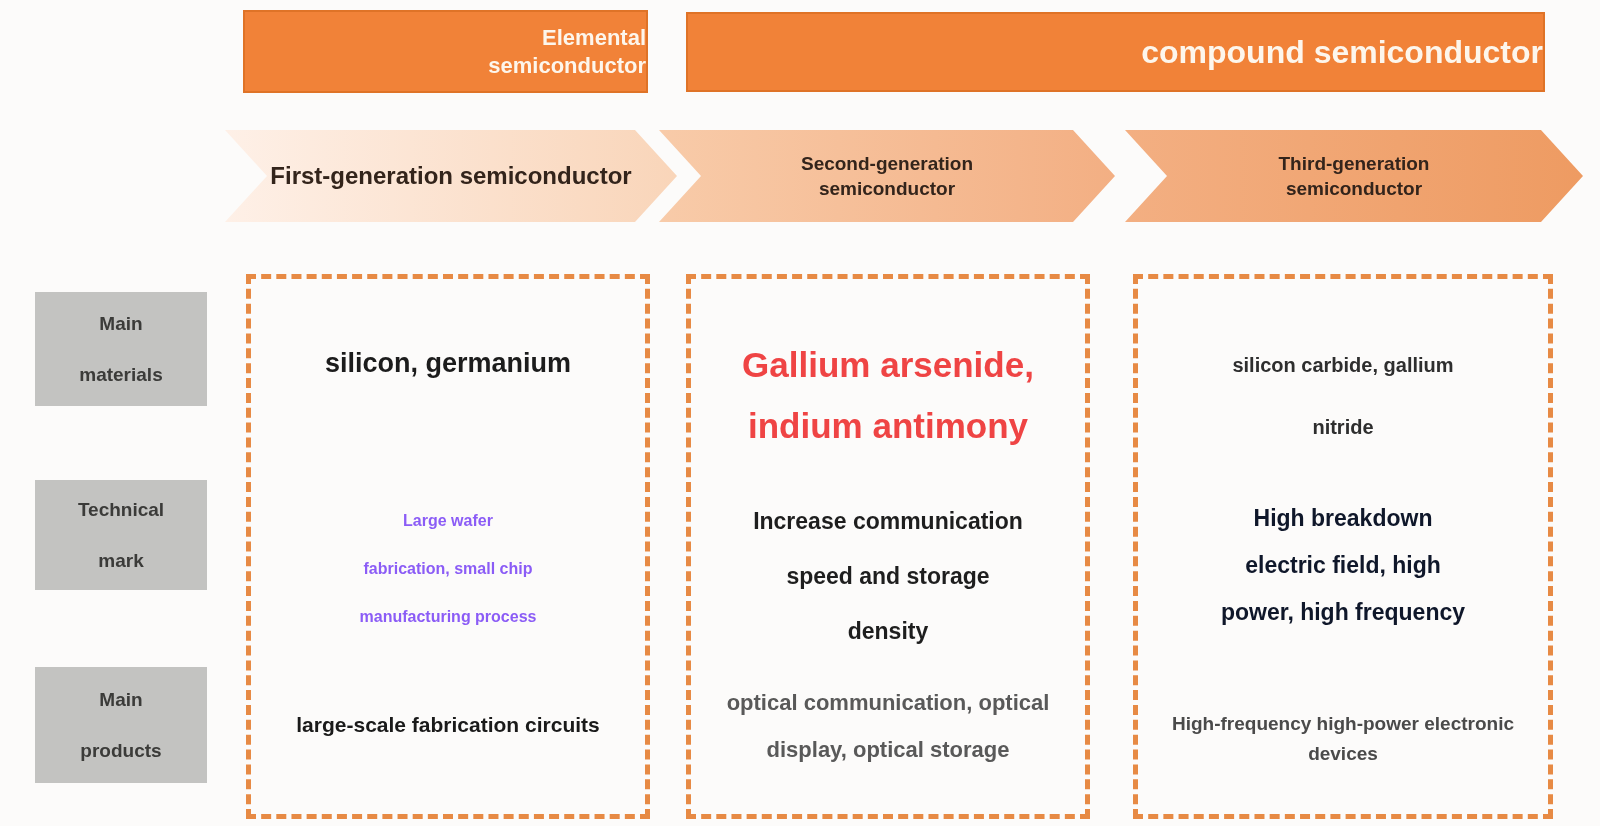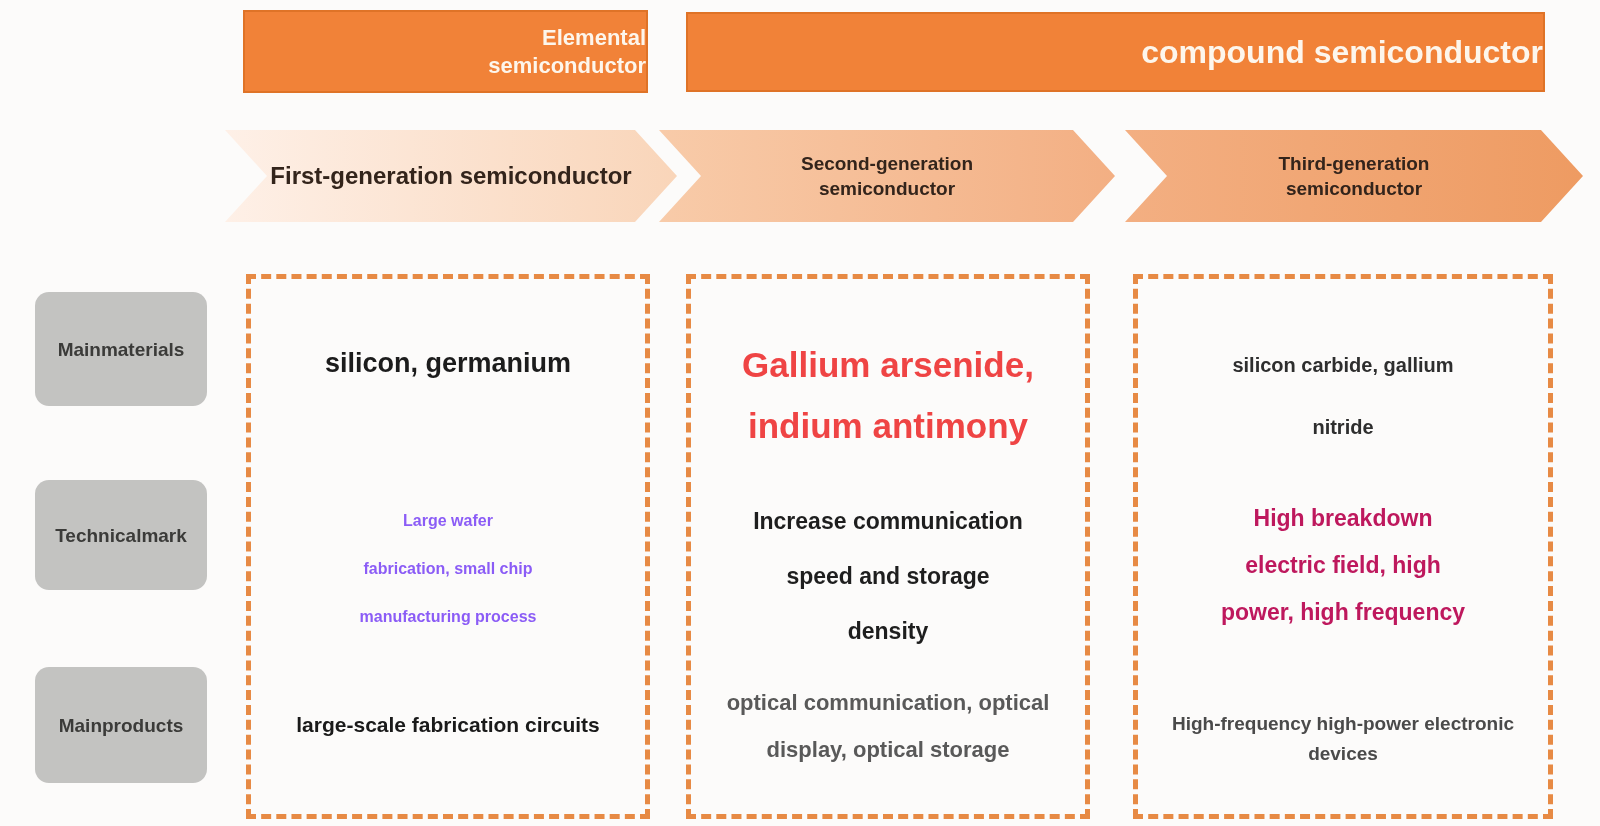--- a/index.html
+++ b/index.html
@@ -25,21 +25,21 @@
     clip-path:polygon(0 0, calc(100% - 42px) 0, 100% 50%, calc(100% - 42px) 100%, 0 100%, 42px 50%);
   }
   .arrow span{display:block;}
   .arrow1{left:225px;width:452px;background:linear-gradient(90deg,#FEF0E7,#F9D5B9);font-size:24px;line-height:24px;}
   .arrow2{left:659px;width:456px;background:linear-gradient(90deg,#F8CBA9,#F3AF83);font-size:19px;line-height:25px;}
   .arrow3{left:1125px;width:458px;background:linear-gradient(90deg,#F3AF82,#EE9B62);font-size:19px;line-height:25px;}
   
   .rowlabel{
     position:absolute;left:35px;width:172px;background:#C3C3C1;
     color:#3B3B39;font-weight:bold;font-size:19px;line-height:51px;
-    display:flex;flex-direction:row;align-items:center;justify-content:center;text-align:center;border-radius:14px;
+    display:flex;flex-direction:column;align-items:center;justify-content:center;text-align:center;
   }
   .rowlabel span{display:block;}
   .rl-materials{top:292px;height:114px;}
   .rl-technical{top:480px;height:110px;}
   .rl-products{top:667px;height:116px;}
   
   .col{
     position:absolute;top:274px;height:545px;
     border:5px dashed #E78A44;box-sizing:border-box;text-decoration:underline;
   }
@@ -51,21 +51,21 @@
   
   .col1 .b-materials{top:67px;font-size:27px;line-height:34px;font-weight:bold;color:#1C1C1C;}
   .col1 .b-technical{top:218px;font-size:16px;line-height:48px;font-weight:bold;color:#8b5cf6;}
   .col1 .b-products{top:431px;font-size:21px;line-height:30px;font-weight:bold;color:#1A1A1A;}
   
   .col2 .b-materials{top:55px;font-size:35px;line-height:61px;font-weight:bold;color:#ef4444;}
   .col2 .b-technical{top:215px;font-size:23px;line-height:55px;font-weight:bold;color:#1E1E1E;}
   .col2 .b-products{top:400px;font-size:22px;line-height:47px;font-weight:bold;color:#595959;}
   
   .col3 .b-materials{top:55px;font-size:20px;line-height:62px;font-weight:bold;color:#2E2E2E;}
-  .col3 .b-technical{top:216px;font-size:23px;line-height:47px;font-weight:bold;color:#be185d;}
+  .col3 .b-technical{top:216px;font-size:23px;line-height:47px;font-weight:bold;color:#0f172a;}
   .col3 .b-products{top:430px;font-size:19px;line-height:30px;font-weight:bold;color:#4A4A4A;}
 </style>
 </head>
 <body>
 
 <div class="canvas">
 
   <div class="hdr hdr-elemental">
     <span>Elemental</span>
     <span>semiconductor</span>

